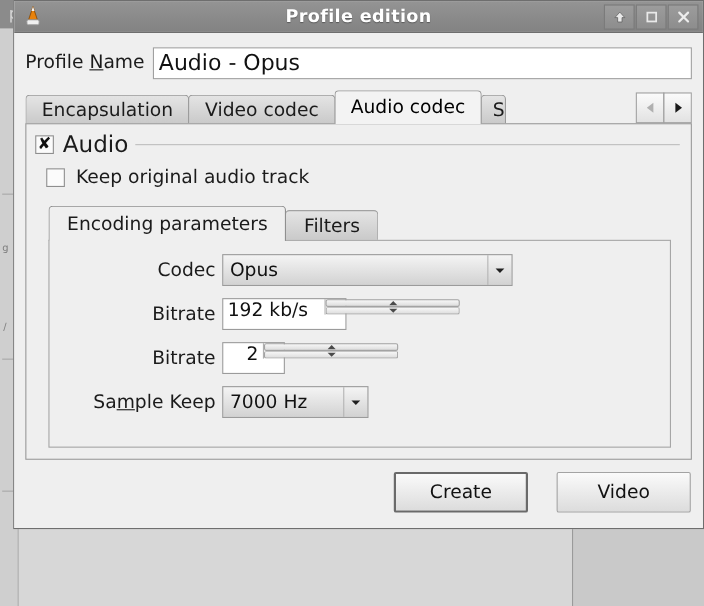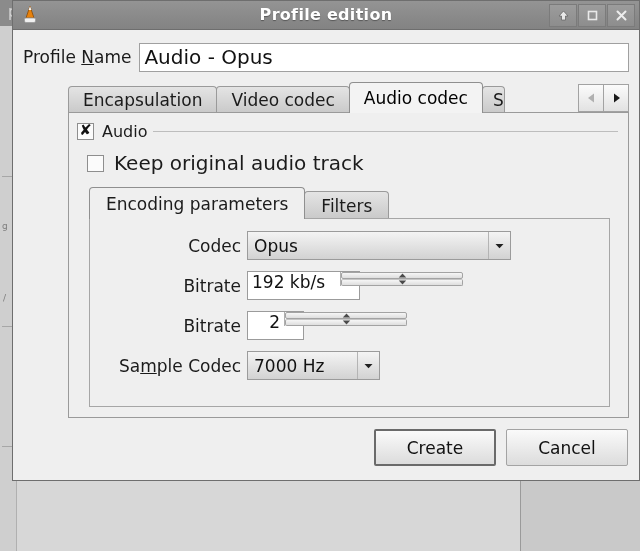--- a/index.html
+++ b/index.html
@@ -158,21 +158,20 @@
     white-space: nowrap;
     overflow: hidden;
   }
 
   
   .tabwidget {
     position: absolute;
     left: 10px; top: 52px;
     right: 10px;
     bottom: 62px;
-    margin-left: 45px;
   }
   .tabbar {
     position: absolute;
     left: 0; top: 0;
     right: 0;
     height: 31px;
     display: flex;
     align-items: flex-end;
     overflow: hidden;
   }
@@ -256,41 +255,41 @@
     flex: none;
   }
   .checkbox .mark {
     font-size: 15px;
     font-weight: bold;
     color: #111;
     line-height: 1;
     margin-top: -1px;
   }
   .group-title {
-    font-size: 16px;
+    font-size: 21px;
     color: #1b1b1b;
     margin-left: 8px;
     white-space: nowrap;
   }
   .group-rule {
     flex: 1;
     height: 1px;
     background: #bdbdbd;
     margin-left: 6px;
     margin-right: 2px;
   }
 
   .checkrow {
     position: absolute;
     left: 10px; top: 32px;
     display: flex;
     align-items: center;
   }
   .checkrow .label {
-    font-size: 20px;
+    font-size: 17px;
     color: #1b1b1b;
     margin-left: 10px;
     white-space: nowrap;
   }
 
   
   .inner-tabwidget {
     position: absolute;
     left: 12px; top: 68px;
     right: 10px; bottom: 2px;
@@ -420,21 +419,21 @@
   .spin .btn + .btn { border-top: 1px solid #c5c5c5; }
   .spin-bitrate { width: 113px; }
   .spin-channels { width: 57px; }
 
   
   .buttonbar {
     position: absolute;
     right: 11px;
     bottom: 14px;
     display: flex;
-    gap: 10px;
+    gap: 26px;
   }
   .btn {
     min-width: 122px;
     height: 37px;
     font-size: 17px;
     color: #111;
     background: linear-gradient(to bottom, #fafafa, #dcdcdc);
     border: 1px solid #a3a3a3;
     border-radius: 2px;
     display: flex;
@@ -593,39 +592,39 @@
                         <span class="btn">
                           <svg width="9" height="5" viewBox="0 0 9 5">
                             <polygon points="0.8,0.6 8.2,0.6 4.5,4.4" fill="#4a4a4a"></polygon>
                           </svg>
                         </span>
                       </span>
                     </div>
                   </div>
 
                   <div class="form-row">
-                    <div class="form-label"><span>Sa</span><span class="mnemonic">m</span><span>ple Codec</span></div>
+                    <div class="form-label"><span>Sa</span><span class="mnemonic">m</span><span>ple Keep</span></div>
                     <div class="combo combo-rate">
                       <span class="value">7000 Hz</span>
                       <span class="arrow-box">
                         <svg width="9" height="6" viewBox="0 0 9 6">
                           <polygon points="0.5,1 8.5,1 4.5,5.2" fill="#202020"></polygon>
                         </svg>
                       </span>
                     </div>
                   </div>
 
                 </div>
               </div>
             </div>
 
           </div>
         </div>
       </div>
 
       <div class="buttonbar">
         <div class="btn default">Create</div>
-        <div class="btn">Cancel</div>
+        <div class="btn">Video</div>
       </div>
 
     </div>
   </div>
 </div>
 
 </body></html>

